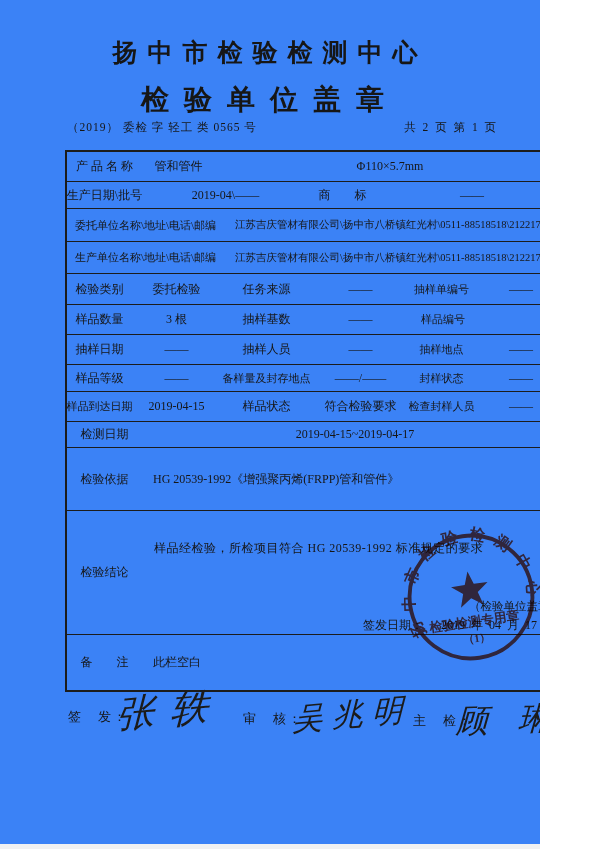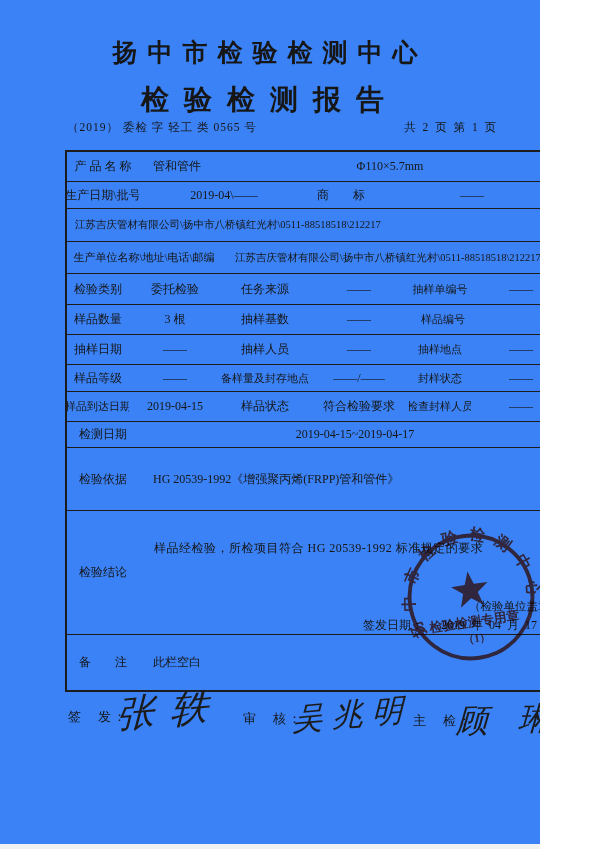--- a/index.html
+++ b/index.html
@@ -14,21 +14,21 @@
     font-size:25px;font-weight:bold;letter-spacing:10px;white-space:nowrap;}
   .title2{position:absolute;top:81px;left:0;width:100%;text-align:center;
     font-size:28px;font-weight:bold;letter-spacing:15px;white-space:nowrap;}
   .refline{position:absolute;top:120px;left:67px;font-size:11.5px;letter-spacing:1px;}
   .pageinfo{position:absolute;top:120px;right:42px;font-size:11.5px;letter-spacing:2px;}
   
   .report-table{position:absolute;left:65px;top:150px;width:502px;
     border:2px solid #1c1c1c;box-sizing:border-box;z-index:2;}
   .tr{display:flex;border-bottom:1px solid #1c1c1c;box-sizing:border-box;}
   .tr:last-child{border-bottom:none;}
-  .td{border-right:6px solid #3b82f6;box-sizing:border-box;display:flex;
+  .td{border-right:3px solid #3b82f6;box-sizing:border-box;display:flex;
     align-items:center;justify-content:center;font-size:12px;text-align:center;
     overflow:hidden;white-space:nowrap;}
   .td:last-child{border-right:none;}
   .h30{height:30px}.h27{height:27px}.h33{height:33px}.h32{height:32px}.h31{height:31px}
   .h26{height:26px}.h63{height:63px}.h124{height:124px}.h55{height:55px}
   .w78{width:78px}.w164{width:164px}.w70{width:70px}
   .w160{width:160px}.w68{width:68px}.w86{width:86px}.w94{width:94px}
   .grow{flex:1}
   .fs11{font-size:11px}.fs105{font-size:10.5px}.fs95{font-size:9.5px}
   .left{justify-content:flex-start;padding-left:8px;text-align:left;}
@@ -49,40 +49,41 @@
   .sig1{left:116px;top:685px;font-size:38px;letter-spacing:16px;}
   .sig2{left:292px;top:694px;font-size:31px;letter-spacing:9px;}
   .sig3{left:456px;top:698px;font-size:32px;letter-spacing:30px;transform:rotate(-2deg) skewX(-4deg);}
 </style>
 </head>
 <body>
 
 <div class="page">
 
   <div class="title1">扬中市检验检测中心</div>
-  <div class="title2">检验检测报告</div>
+  <div class="title2">检验单位盖章</div>
   <div class="refline">（2019） 委检 字 轻工 类 0565 号</div>
   <div class="pageinfo">共 2 页 第 1 页</div>
 
   <div class="report-table">
 
     <div class="tr h30">
       <div class="td w78">产 品 名 称</div>
       <div class="td w70">管和管件</div>
       <div class="td grow">Φ110×5.7mm</div>
     </div>
 
     <div class="tr h27">
       <div class="td w78">生产日期\批号</div>
       <div class="td w164">2019-04\——</div>
       <div class="td w70">商　　标</div>
       <div class="td grow">——</div>
     </div>
 
     <div class="tr h33">
+      <div class="td w160 fs11">委托单位名称\地址\电话\邮编</div>
       <div class="td grow fs105 left">江苏吉庆管材有限公司\扬中市八桥镇红光村\0511-88518518\212217</div>
     </div>
 
     <div class="tr h32">
       <div class="td w160 fs11">生产单位名称\地址\电话\邮编</div>
       <div class="td grow fs105 left">江苏吉庆管材有限公司\扬中市八桥镇红光村\0511-88518518\212217</div>
     </div>
 
     <div class="tr h31">
       <div class="td w68">检验类别</div>

